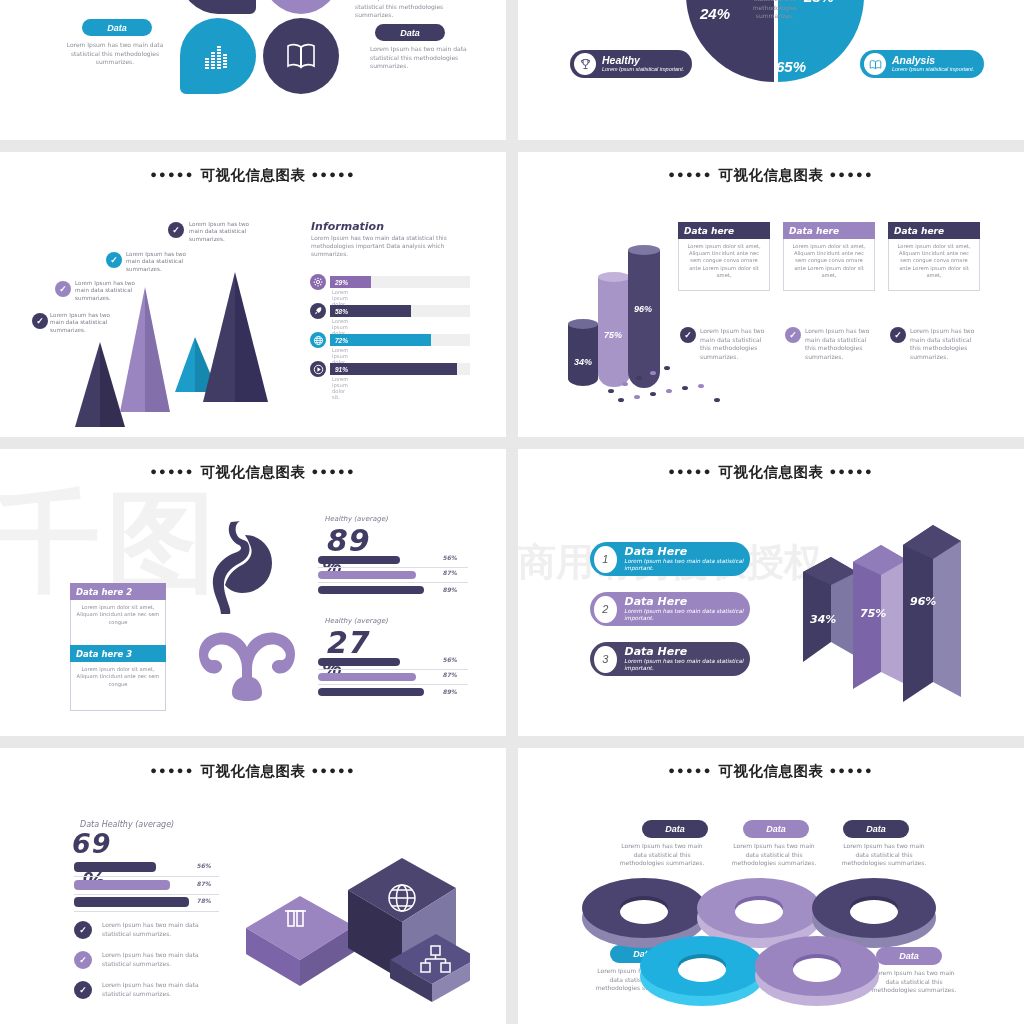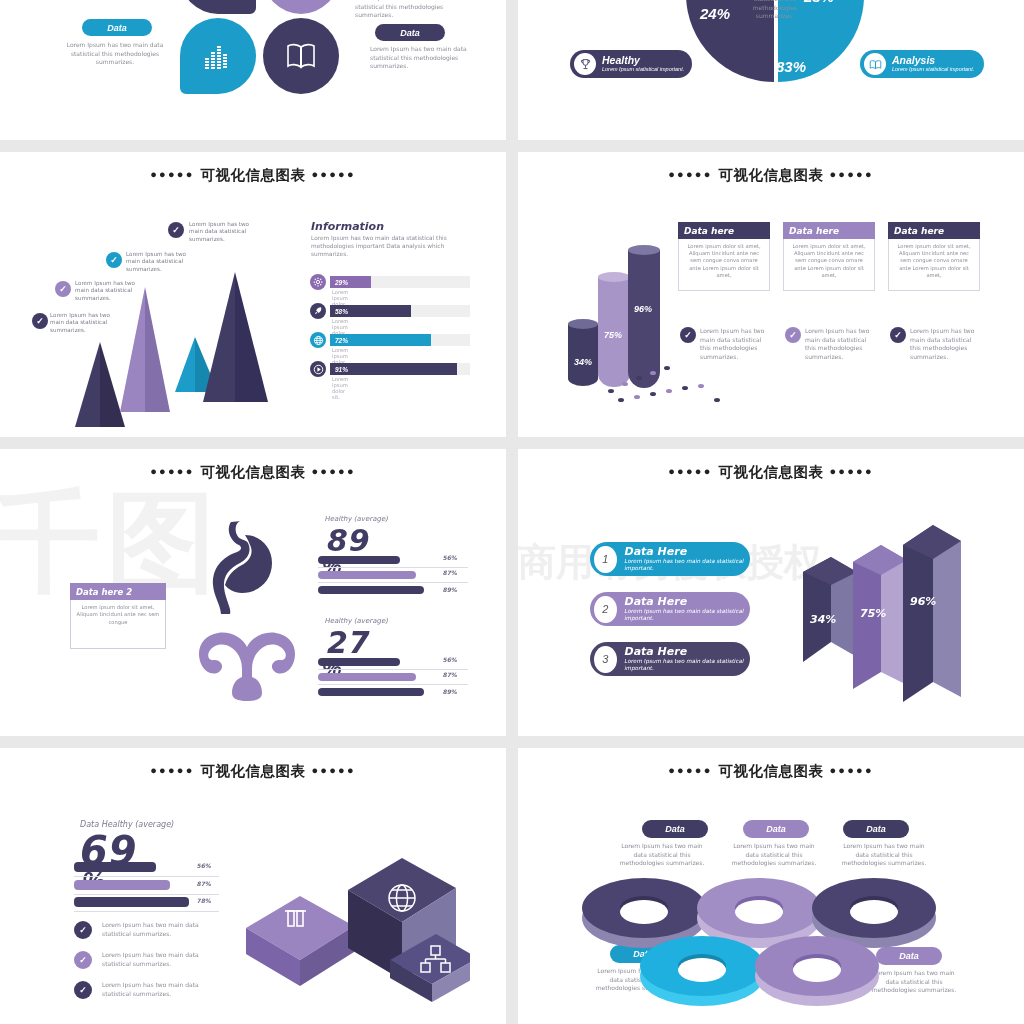--- a/index.html
+++ b/index.html
@@ -182,21 +182,21 @@
 
   <div class="slide p2">
     <div class="slide-inner">
       <div class="pieWrap">
         <div class="sl s71"></div>
 
         <div class="sl s65"></div>
       </div>
       <div class="plab" style="left:182px;top:5px">24%</div>
       <div class="plab" style="left:286px;top:-12px">28%</div>
-      <div class="plab" style="left:258px;top:58px">83%</div>
+      <div class="plab" style="left:258px;top:58px">65%</div>
       <div class="midtxt lorem-c hand">Lorem Ipsum has two main data statistical this methodologies summarizes.</div>
 
       <div class="capsule" style="left:52px;top:50px;width:122px;background:#413c63">
         <div class="circ">
           <svg width="13" height="13" viewBox="0 0 16 16">
               <g fill="none" stroke="#413c63" stroke-width="1.1">
             <path d="M5 2h6v4a3 3 0 0 1-6 0z"></path>
                 <path d="M5 3H3v1a2 2 0 0 0 2 2"></path>
                 <path d="M11 3h2v1a2 2 0 0 1-2 2"></path>
             <line x1="8" y1="9" x2="8" y2="12"></line>
@@ -401,20 +401,24 @@
       <div class="wm-qt" style="left:-10px;top:20px;font-size:110px;color:#f2f2f2;">千图</div>
 
       <div class="title">
         <span class="dots">●●●●●</span><span class="tx">可视化信息图表</span><span class="dots">●●●●●</span>
       </div>
 
       <div class="obox" style="left:70px;top:134px">
         <div class="ohead hand" style="background:#9b85c0">Data here 2</div>
         <div class="obody hand">Lorem ipsum dolor sit amet, Aliquam tincidunt ante nec sem congue</div>
       </div>
+      <div class="obox" style="left:70px;top:196px">
+        <div class="ohead hand" style="background:#1b9cc9">Data here 3</div>
+        <div class="obody hand">Lorem ipsum dolor sit amet, Aliquam tincidunt ante nec sem congue</div>
+      </div>
 
       <svg style="position:absolute;left:190px;top:68px" width="110" height="100" viewBox="0 0 110 100">
         <path d="M52 4 C46 4 44 12 47 18 C50 24 56 22 58 26 C62 34 58 42 50 46 C40 51 33 58 34 70 C35 82 42 92 40 97 L31 97 C30 86 24 80 23 68 C22 50 33 40 47 35 C52 33 52 30 49 28 C40 24 36 12 41 5 Z" fill="#413c63"></path>
         <path d="M55 18 C70 18 82 30 82 46 C82 64 68 76 52 76 C44 76 38 72 35 68 C38 58 44 52 52 48 C60 44 64 36 60 28 C58 22 56 20 55 18 Z" fill="#413c63"></path>
       </svg>
 
       <svg style="position:absolute;left:190px;top:178px" width="115" height="78" viewBox="0 0 115 78">
         <path d="M57 20 C52 10 40 4 28 6 C14 8 6 20 10 34 C13 45 24 50 30 44 C35 39 30 32 24 33 C19 34 17 29 19 25 C23 17 34 15 42 21 C49 26 52 34 52 42 L52 50 C46 52 42 58 42 66 C42 72 48 74 57 74 C66 74 72 72 72 66 C72 58 68 52 62 50 L62 42 C62 34 65 26 72 21 C80 15 91 17 95 25 C97 29 95 34 90 33 C84 32 79 39 84 44 C90 50 101 45 104 34 C108 20 100 8 86 6 C74 4 62 10 57 20 Z" fill="#9b85c0"></path>
       </svg>
 
@@ -494,21 +498,21 @@
     </div>
   </div>
 
   <div class="slide p7">
     <div class="slide-inner">
       <div class="title">
         <span class="dots">●●●●●</span><span class="tx">可视化信息图表</span><span class="dots">●●●●●</span>
       </div>
 
       <div class="hlabel hand" style="left:80px;top:72px;font-size:8px">Data Healthy (average)</div>
-      <div class="bignum" style="left:80px;top:80px;font-size:40px">69</div>
+      <div class="bignum" style="left:72px;top:80px;font-size:27px">69</div>
       <div class="pctSign" style="left:82px;top:118px;font-size:26px">%</div>
       <div class="hline" style="left:74px;top:128px;width:145px"></div>
       <div class="hline" style="left:74px;top:146px;width:145px"></div>
       <div class="hline" style="left:74px;top:163px;width:145px"></div>
       <div class="hbar" style="left:74px;top:114px;width:82px;height:10px;background:#413c63"></div>
       <div class="hbar" style="left:74px;top:132px;width:96px;height:10px;background:#9b85c0"></div>
       <div class="hbar" style="left:74px;top:149px;width:115px;height:10px;background:#413c63"></div>
       <div class="hpct hand" style="left:197px;top:114px">56%</div>
       <div class="hpct hand" style="left:197px;top:132px">87%</div>
       <div class="hpct hand" style="left:197px;top:149px">78%</div>

